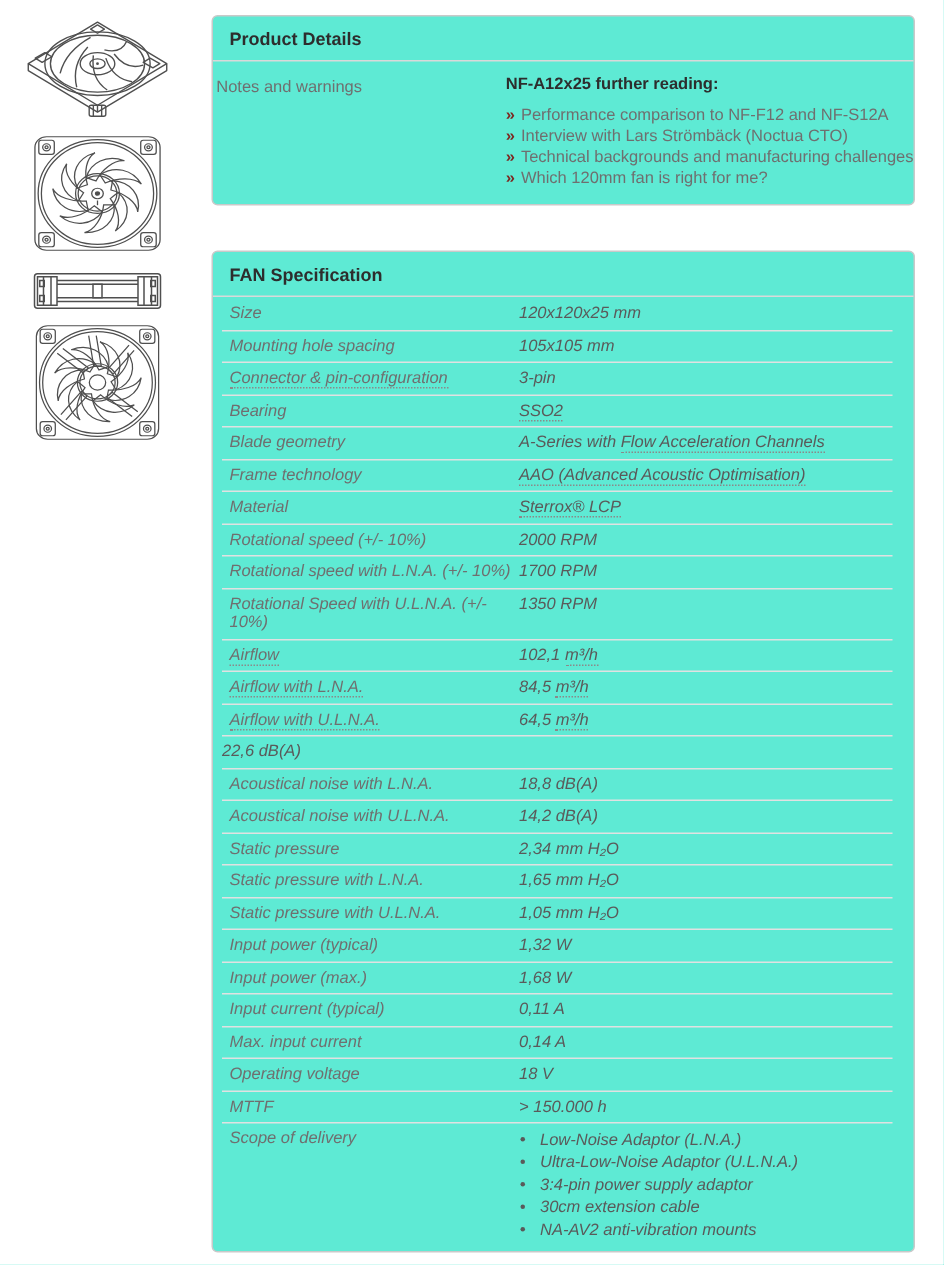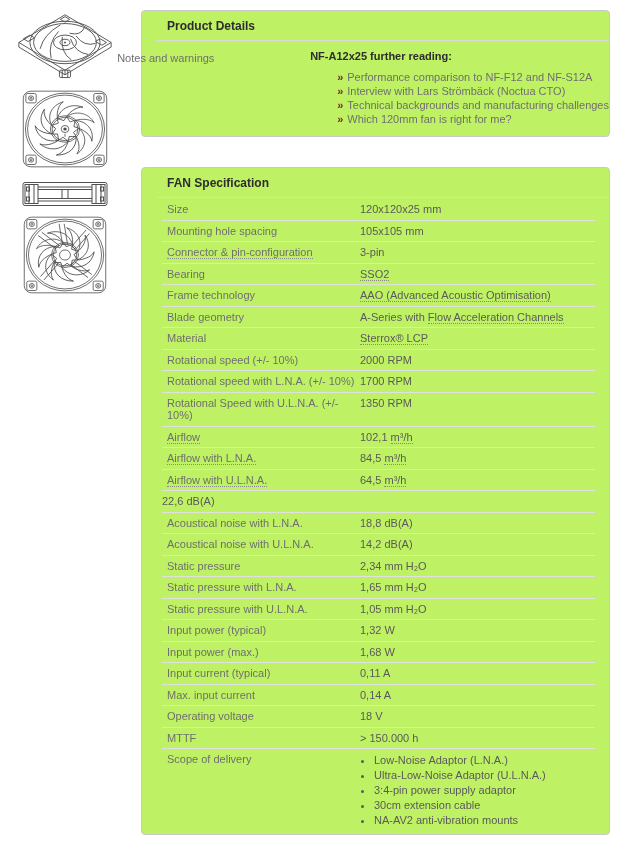--- a/index.html
+++ b/index.html
@@ -10,40 +10,40 @@
   }
   .sidebar{position:absolute;left:0;top:0;width:140px;height:843px;}
   .thumb{position:absolute;}
   .thumb svg{display:block;}
   .t1{left:14px;top:12px;}
   .t2{left:22px;top:90px;}
   .t3{left:22px;top:181px;}
   .t4{left:23px;top:216px;}
 
   .content{position:absolute;left:141px;top:0;width:469px;}
-  .panel{border:1px solid #c9c9c9;border-radius:4px;background:#bef264;padding-left:14px;}
+  .panel{border:1px solid #c9c9c9;border-radius:4px;background:#5eead4;}
   .panel-pd{margin-top:10px;}
   .panel-fs{margin-top:30px;margin-bottom:7px;}
   .panel-header{
     font-size:12px;font-weight:bold;color:#2d2d2d;
     padding:8px 11px 7px 11px;border-bottom:1px solid #d9d9d9;
   }
 
   .pd-body{display:flex;padding:9px 0 10px 0;font-size:11px;justify-content:flex-end;}
   .pd-label{width:193px;flex-shrink:0;padding-left:11px;color:#6f6f6f;padding-top:2px;}
   .pd-value{color:#6f6f6f;}
   .fr-title{font-weight:bold;color:#2d2d2d;margin-bottom:7px;line-height:13px;}
-  .fr-link-row{line-height:14px;white-space:nowrap;margin-left:27px;}
+  .fr-link-row{line-height:14px;white-space:nowrap;}
   .chev{color:#7d2721;font-weight:bold;margin-right:4px;font-size:11px;}
   .fr-link{color:#6f6f6f;text-decoration:none;}
 
   .spec-table{padding:1px 0 0 0;}
   .spec-row{
     display:flex;margin:0 14px 0 6px;padding:4px 0 4px 0;
-    border-bottom:1px solid #e1e1e1;font-size:11px;line-height:12.5px;
+    border-bottom:1px solid #e1e1e1;font-size:11px;line-height:12.5px;font-style:italic;
   }
   .spec-row:last-child{border-bottom:none;}
   .spec-label{width:193px;flex-shrink:0;padding-left:5px;color:#6f6f6f;}
   .spec-value{color:#5a5a5a;padding-right:4px;}
   .dotted{border-bottom:1px dotted #8a8a8a;padding-bottom:0px;cursor:help;}
   .scope-list{margin:1px 0 2px 14px;padding:0;list-style:disc;}
   .scope-list li{margin:0 0 1.5px 0;line-height:13.6px;}
 
   .lineart{stroke:#4f4f4f;fill:none;stroke-width:1;}
   .lineart-fill{fill:#4f4f4f;stroke:none;}
@@ -215,26 +215,26 @@
         </div>
         <div class="spec-row">
           <div class="spec-label"><span class="dotted">Connector &amp; pin-configuration</span></div>
           <div class="spec-value"><span>3-pin</span></div>
         </div>
         <div class="spec-row">
           <div class="spec-label"><span>Bearing</span></div>
           <div class="spec-value"><span class="dotted">SSO2</span></div>
         </div>
         <div class="spec-row">
+          <div class="spec-label"><span>Blade geometry</span></div>
+          <div class="spec-value"><span>A-Series with </span><span class="dotted">Flow Acceleration Channels</span></div>
+        </div>
+        <div class="spec-row">
           <div class="spec-label"><span>Frame technology</span></div>
           <div class="spec-value"><span class="dotted">AAO (Advanced Acoustic Optimisation)</span></div>
-        </div>
-        <div class="spec-row">
-          <div class="spec-label"><span>Blade geometry</span></div>
-          <div class="spec-value"><span>A-Series with </span><span class="dotted">Flow Acceleration Channels</span></div>
         </div>
         <div class="spec-row">
           <div class="spec-label"><span>Material</span></div>
           <div class="spec-value"><span class="dotted">Sterrox® LCP</span></div>
         </div>
         <div class="spec-row">
           <div class="spec-label"><span>Rotational speed (+/- 10%)</span></div>
           <div class="spec-value"><span>2000 RPM</span></div>
         </div>
         <div class="spec-row">

